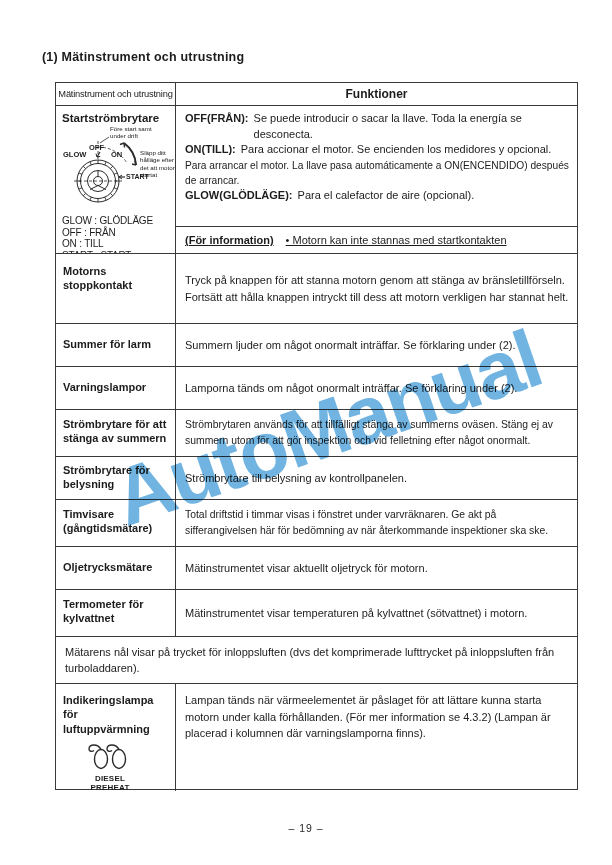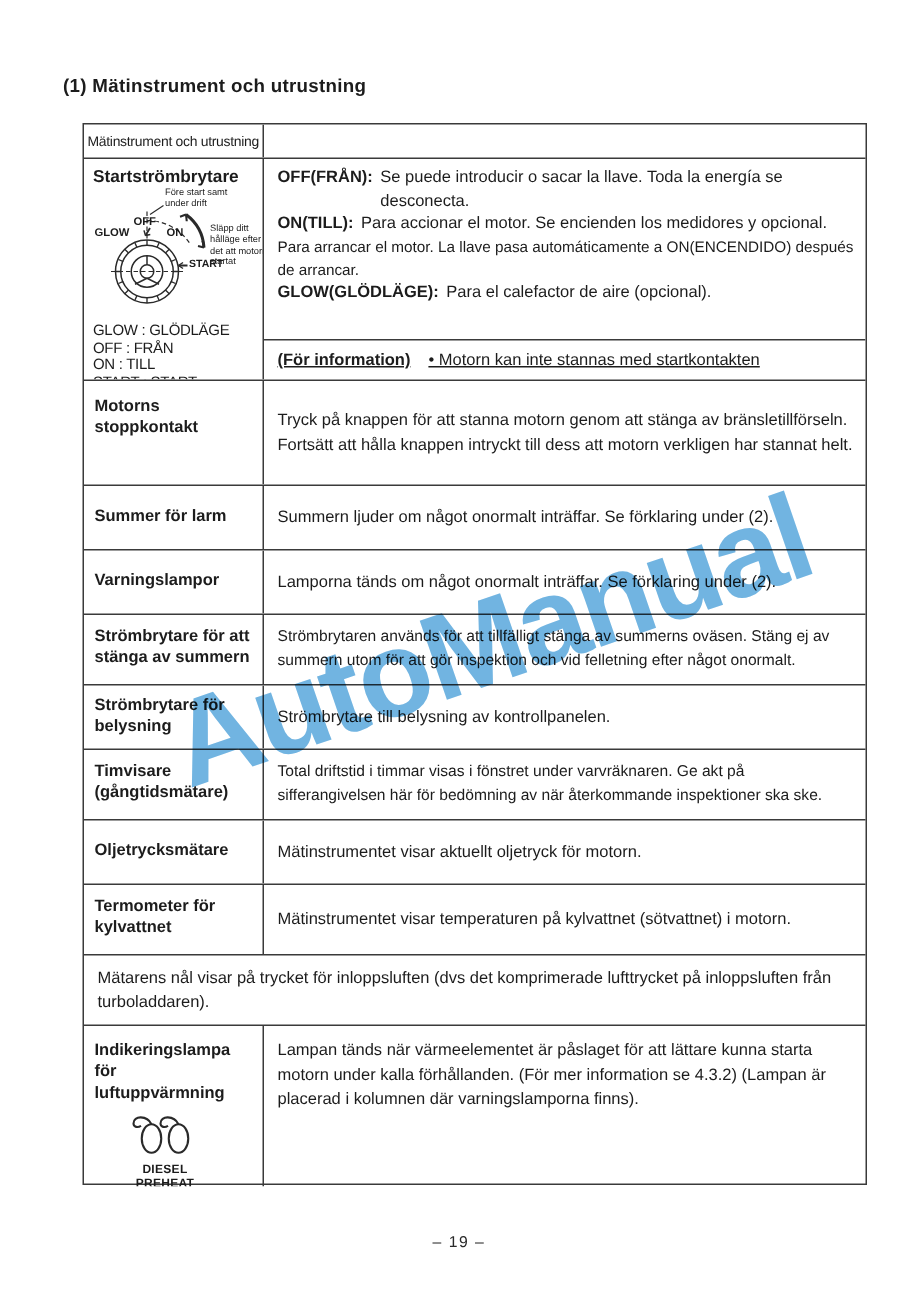--- a/index.html
+++ b/index.html
@@ -87,20 +87,21 @@
 </style>
 </head>
 <body>
 
 <div class="doc-title">(1)  Mätinstrument och utrustning</div>
 
 <div class="tbl">
 
   <div class="trow head">
     <div class="hleft">Mätinstrument och utrustning</div>
+    <div class="hright">Funktioner</div>
   </div>
 
   <div class="trow r1">
     <div class="r1-left">
       <div class="r1-label">Startströmbrytare</div>
       <div class="diagram">
         <svg width="114" height="88" viewBox="0 0 114 88">
           <g stroke="#2a2a2a" fill="none" stroke-width="1">
 
             <circle cx="36" cy="56" r="21"></circle>

